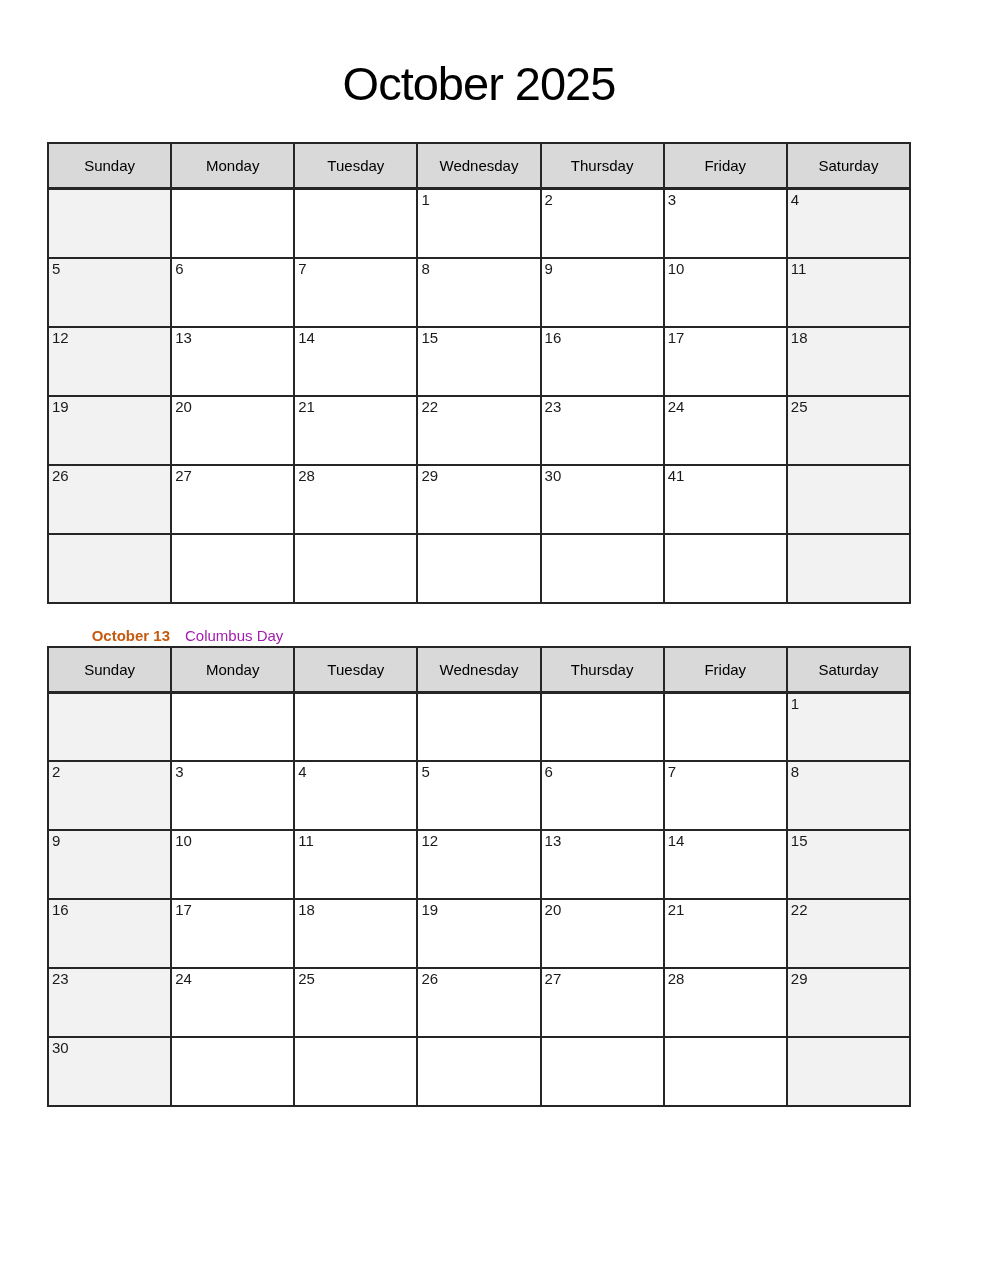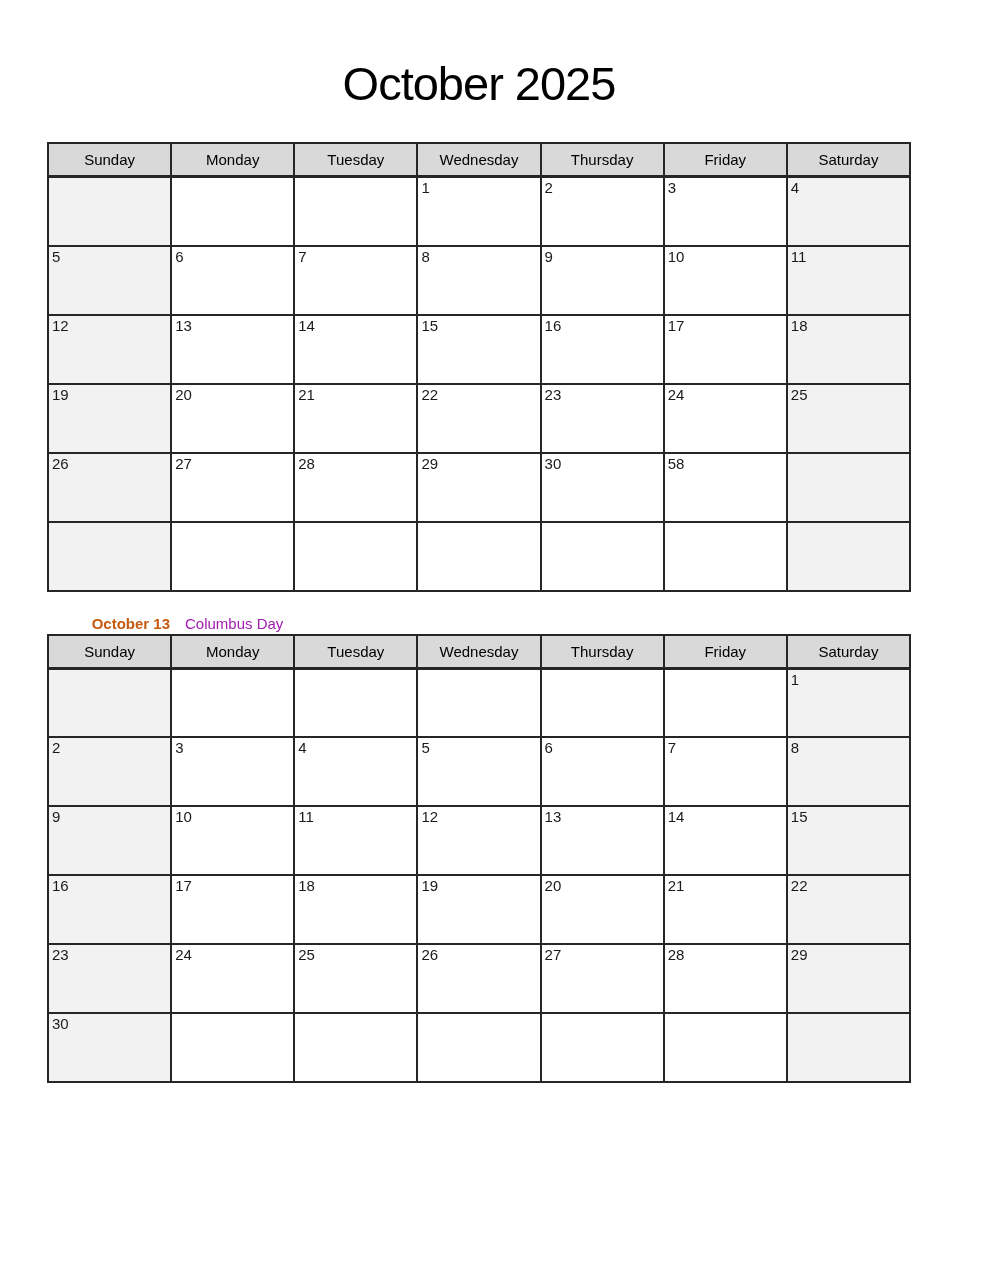--- a/index.html
+++ b/index.html
@@ -46,21 +46,21 @@
     table-layout: fixed;
   }
   table.calendar th {
     background: var(--header-bg);
     border: 2px solid var(--border);
     border-bottom-width: 3px;
     font-size: 15px;
     font-weight: 400;
     color: #000000;
     height: 23px;
-    padding: 7px 2px;
+    padding: 13px 2px;
     text-align: center;
   }
   table.calendar td {
     border: 2px solid var(--border);
     height: 69px;
     vertical-align: top;
     text-align: left;
     font-size: 15px;
     color: #1a1a1a;
     padding: 1px 2px 0 3px;
@@ -151,21 +151,21 @@
               <td>23</td>
               <td>24</td>
               <td class="weekend">25</td>
             </tr>
             <tr>
               <td class="weekend">26</td>
               <td>27</td>
               <td>28</td>
               <td>29</td>
               <td>30</td>
-              <td>58</td>
+              <td>41</td>
               <td class="weekend"></td>
             </tr>
             <tr>
               <td class="weekend"></td>
               <td></td>
               <td></td>
               <td></td>
               <td></td>
               <td></td>
               <td class="weekend"></td>

